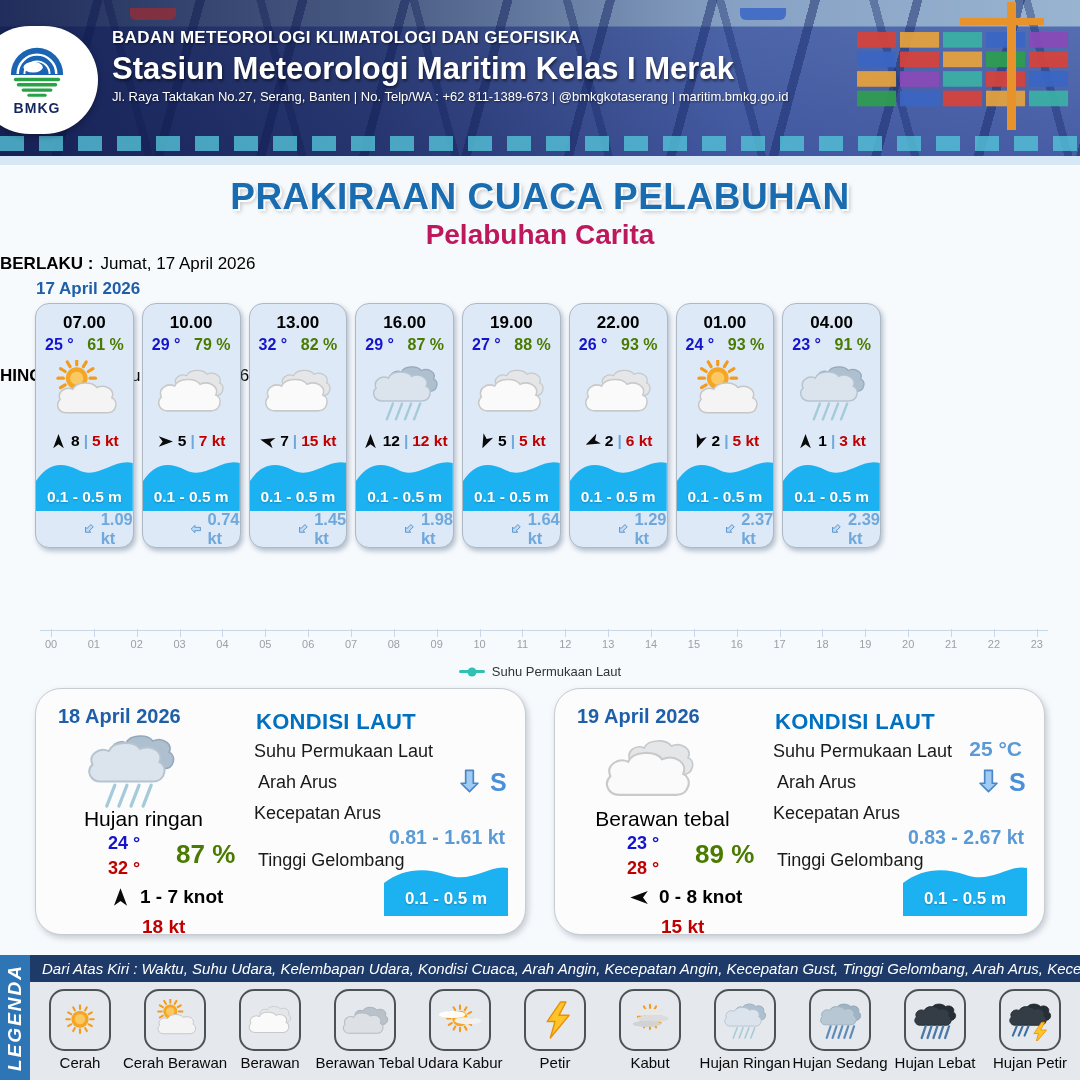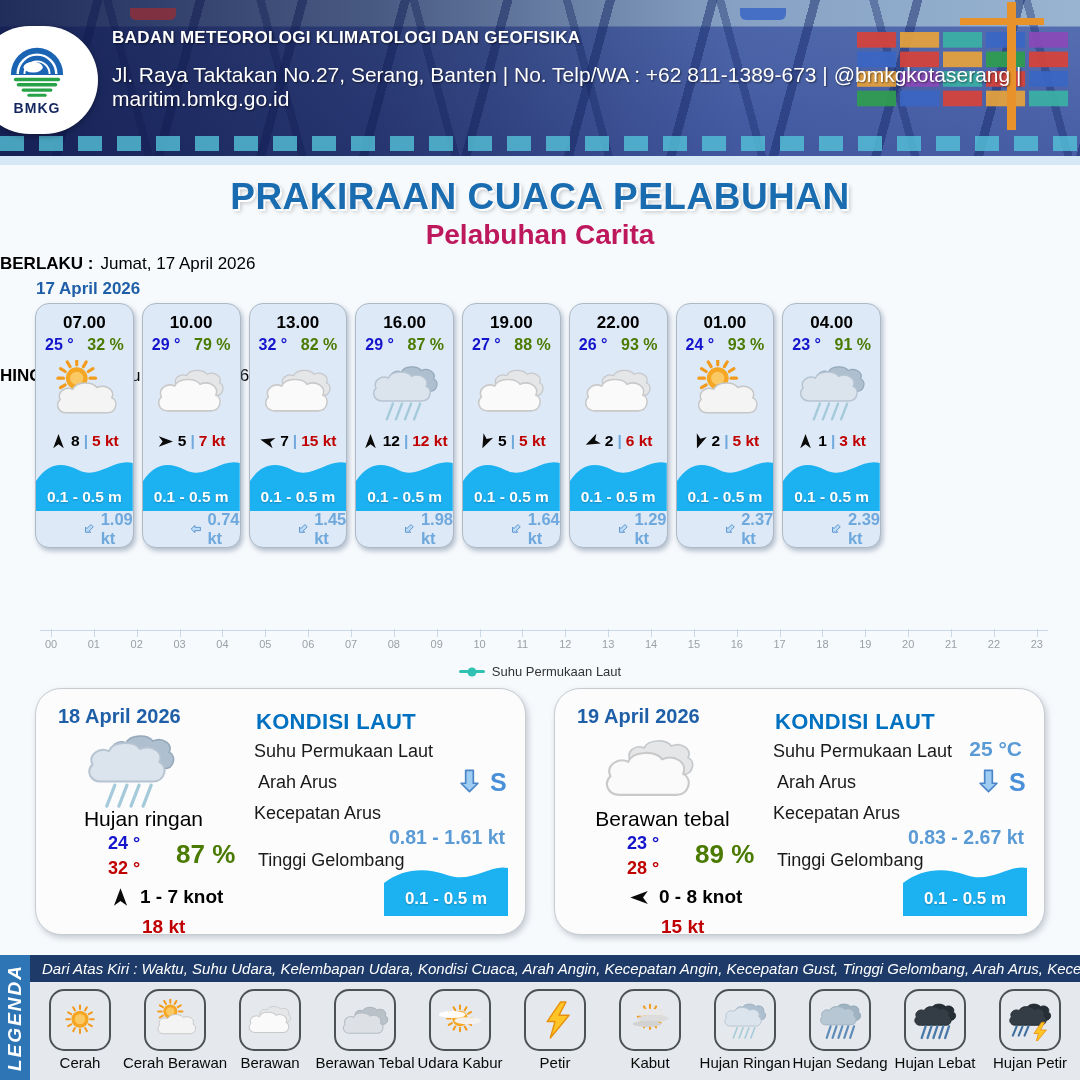--- a/index.html
+++ b/index.html
@@ -21,21 +21,21 @@
            background:repeating-linear-gradient(90deg,#54c2d8 0 24px, transparent 24px 39px); }
   .ship { position:absolute; top:8px; width:46px; height:12px; background:#8d2f3b; border-radius:0 0 6px 6px; opacity:.85; }
   .ship.s2 { left:740px; background:#3a66c4; } .ship.s1 { left:130px; }
   .logo-pill { position:absolute; left:-24px; top:26px; width:122px; height:108px; background:#fff; border-radius:54px;
                box-shadow:0 2px 6px rgba(0,0,0,.35); display:flex; flex-direction:column; align-items:center; justify-content:center; z-index:6; }
   .logo-pill svg { width:62px; height:56px; display:block; }
   .logo-text { font-weight:bold; font-size:14px; color:#14265e; letter-spacing:1px; }
   .header-text { position:absolute; left:112px; top:28px; z-index:5; color:#fff; }
   .agency  { font-size:17px; font-weight:bold; letter-spacing:.3px; text-shadow:1px 1px 2px rgba(0,0,0,.55); }
   .station { font-size:31px; font-weight:bold; margin-top:3px; text-shadow:1px 2px 3px rgba(0,0,0,.55); }
-  .address { font-size:21px; margin-top:15px; text-shadow:1px 1px 2px rgba(0,0,0,.55); }
+  .address { font-size:13px; margin-top:2px; text-shadow:1px 1px 2px rgba(0,0,0,.55); }
   .header-strip { position:absolute; top:156px; left:0; width:1080px; height:9px; background:#d6e7f5; }
 
   
   .main-title { position:absolute; top:176px; left:0; width:1080px; text-align:center;
                 font-size:37px; font-weight:bold; color:#1a6cb0; letter-spacing:.5px;
                 text-shadow:2px 2px 0 #fff, 3px 3px 4px rgba(0,0,0,.22); }
   .port-title { position:absolute; top:219px; left:0; width:1080px; text-align:center;
                 font-size:28px; font-weight:bold; color:#be185d; }
   .validity { position:absolute; top:254px; left:0; width:1080px; display:flex; justify-content:center; gap:92px;
               font-size:17px; color:#000;flex-direction:column; }
@@ -164,39 +164,40 @@
         <ellipse cx="28" cy="24" rx="10" ry="5.5" fill="#fff"></ellipse>
         <rect x="8" y="35" width="48" height="3.6" rx="1.8" fill="#27a247"></rect>
         <rect x="11" y="40.5" width="42" height="3.6" rx="1.8" fill="#27a247"></rect>
         <rect x="16" y="46" width="32" height="3.4" rx="1.7" fill="#27a247"></rect>
         <rect x="22" y="51.5" width="20" height="3.2" rx="1.6" fill="#27a247"></rect>
       </svg>
       <div class="logo-text">BMKG</div>
     </div>
     <div class="header-text">
       <div class="agency">BADAN METEOROLOGI KLIMATOLOGI DAN GEOFISIKA</div>
+      <div class="station">Stasiun Meteorologi Maritim Kelas I Merak</div>
       <div class="address">Jl. Raya Taktakan No.27, Serang, Banten | No. Telp/WA : +62 811-1389-673 | @bmkgkotaserang | maritim.bmkg.go.id</div>
     </div>
   </header>
   <div class="header-strip"></div>
 
   <h1 class="main-title">PRAKIRAAN CUACA PELABUHAN</h1>
   <h2 class="port-title">Pelabuhan Carita</h2>
   <div class="validity">
     <span class="seg"><b>BERLAKU :</b><span>Jumat, 17 April 2026</span></span>
     <span class="seg"><b>HINGGA :</b><span>Minggu, 19 April 2026</span></span>
   </div>
   <div class="fdate">17 April 2026</div>
 
   <section class="cards" id="cards-row">
 <div class="hcard">
   <div class="h-time">07.00</div>
   <div class="h-th">
     <span class="h-temp">25 °</span>
-    <span class="h-hum">32 %</span>
+    <span class="h-hum">61 %</span>
   </div>
   <div class="h-icon">
           <svg viewBox="0 0 64 52">
             <line x1="37.0" y1="15.0" x2="41.5" y2="15.0" stroke="#F29B1D" stroke-width="2.6" stroke-linecap="round"></line>
             <line x1="35.5" y1="20.5" x2="39.4" y2="22.8" stroke="#F29B1D" stroke-width="2.6" stroke-linecap="round"></line>
             <line x1="31.5" y1="24.5" x2="33.8" y2="28.4" stroke="#F29B1D" stroke-width="2.6" stroke-linecap="round"></line>
             <line x1="26.0" y1="26.0" x2="26.0" y2="30.5" stroke="#F29B1D" stroke-width="2.6" stroke-linecap="round"></line>
             <line x1="20.5" y1="24.5" x2="18.3" y2="28.4" stroke="#F29B1D" stroke-width="2.6" stroke-linecap="round"></line>
             <line x1="16.5" y1="20.5" x2="12.6" y2="22.8" stroke="#F29B1D" stroke-width="2.6" stroke-linecap="round"></line>
             <line x1="15.0" y1="15.0" x2="10.5" y2="15.0" stroke="#F29B1D" stroke-width="2.6" stroke-linecap="round"></line>

